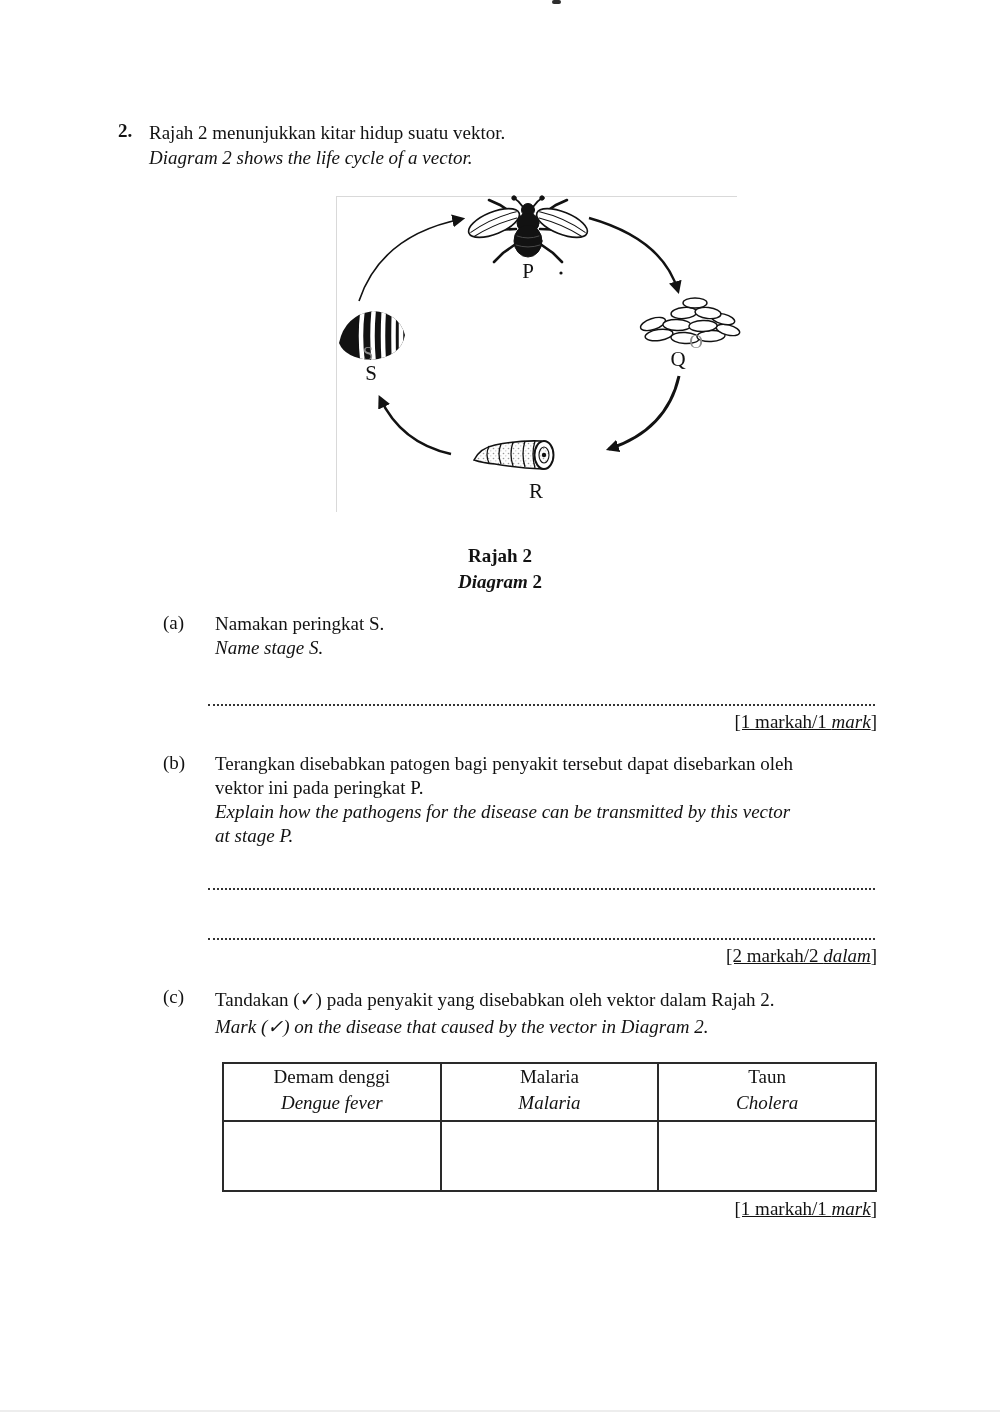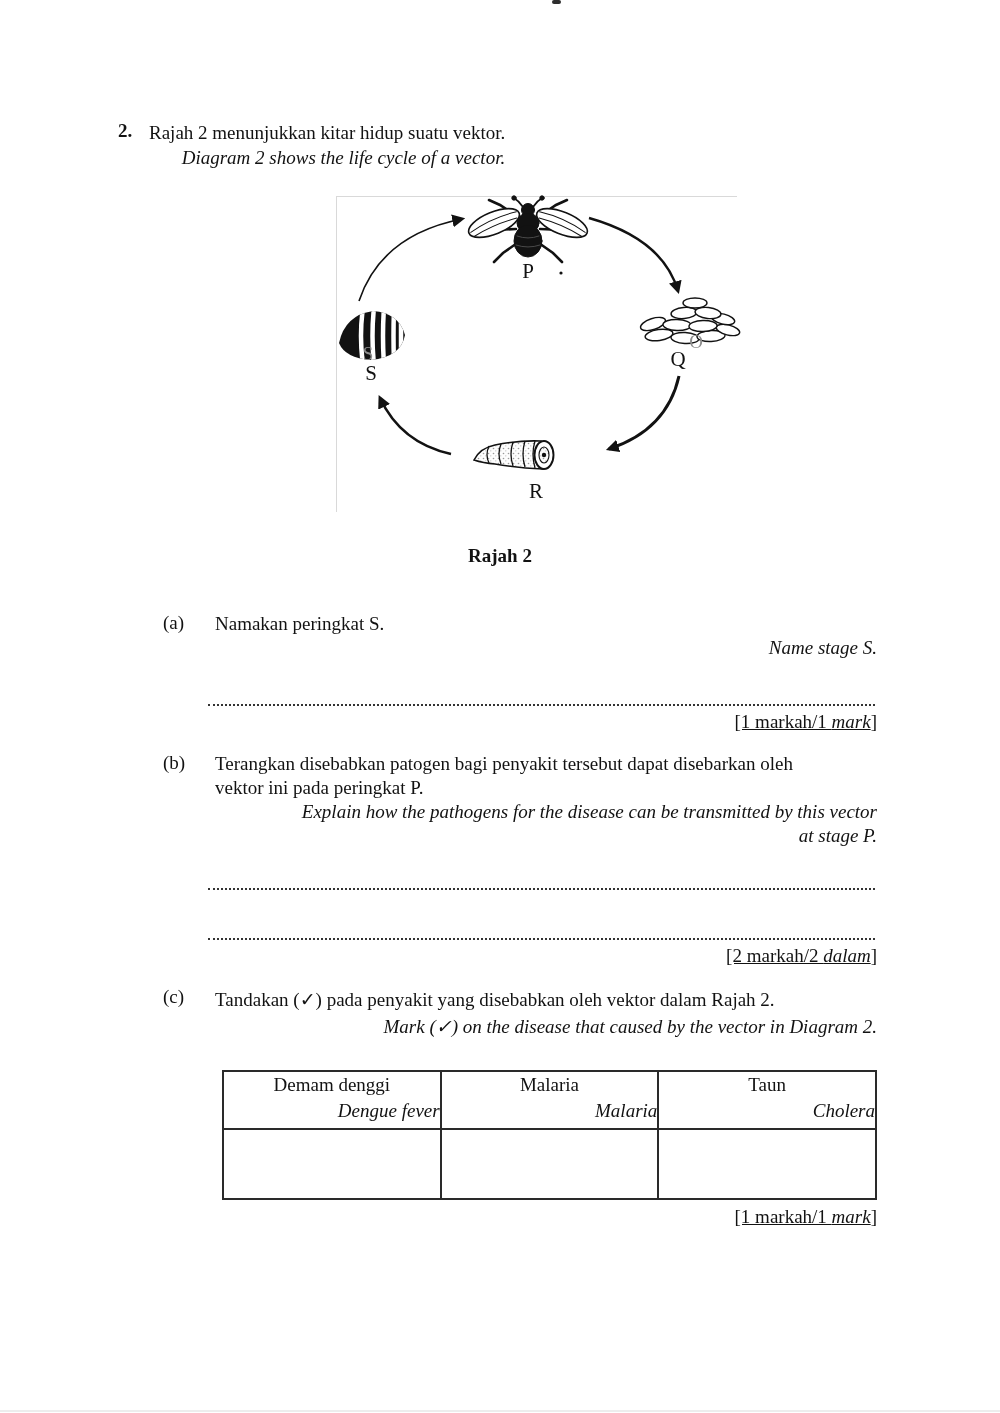--- a/index.html
+++ b/index.html
@@ -1,21 +1,21 @@
 <!DOCTYPE html>
 <html><head>
 <meta charset="utf-8">
 <style>
   html,body { margin:0; padding:0; background:#fff; }
   .page {
     position:relative; width:1000px; height:1413px; background:#ffffff;
     font-family:"Liberation Serif", serif; color:#121212; font-size:19px;
     overflow:hidden;
   }
-  .it { font-style:italic;text-align:right; }
+  .it { font-style:italic; }
   .bold { font-weight:bold; }
   .nowrap { white-space:nowrap; }
   .qhead { position:absolute; top:120px; left:118px; }
   .qnum { position:absolute; left:0; top:0; font-weight:bold; }
   .qhead-body { margin-left:31px; line-height:25px; }
   .diagram-box {
     position:absolute; left:336px; top:196px; width:400px; height:315px;
     border-top:1px solid #d9d9d9; border-left:1px solid #d9d9d9;
   }
   .diagram-box svg { overflow:visible; display:block; }
@@ -25,21 +25,21 @@
   .section { position:absolute; left:163px; width:714px; }
   .sec-label { position:absolute; left:0; top:0; }
   .sec-body { margin-left:52px; line-height:24px; }
   .sec-body > div { white-space:nowrap; }
   .ans-line {
     margin-left:45px; width:667px; height:2px;
     border-bottom:2px dotted #333;
   }
   .marks { text-align:right; line-height:24px;text-decoration:underline; }
   table.choice {
-    border-collapse:collapse; margin-left:59px; margin-top:30px;
+    border-collapse:collapse; margin-left:59px; margin-top:22px;
     width:655px; table-layout:fixed;
   }
   table.choice td { border:2px solid #2a2a2a; text-align:center; vertical-align:top; padding:0; }
   td.hdr { height:56px; line-height:26px; padding-top:3px; }
   td.blank { height:68px; }
   .speck { position:absolute; left:552px; top:0; width:9px; height:4px; background:#2e2e2e; border-radius:2px; }
   .scan-bottom { position:absolute; left:0; bottom:1px; width:100%; height:2px; background:#ededed; }
 </style>
 </head>
 <body>
@@ -140,20 +140,21 @@
       <text x="359" y="151" text-anchor="middle" class="ghost">O</text>
       <text x="341" y="169" text-anchor="middle">Q</text>
       <text x="199" y="301" text-anchor="middle">R</text>
       <text x="31" y="163" text-anchor="middle" class="ghost">S</text>
       <text x="34" y="183" text-anchor="middle">S</text>
     </svg>
   </div>
 
   <div class="caption">
     <div class="bold">Rajah 2</div>
+    <div class="bold"><i>Diagram</i> <span>2</span></div>
   </div>
 
   <div class="section" style="top:612px;">
     <span class="sec-label">(a)</span>
     <div class="sec-body">
       <div>Namakan peringkat S.</div>
       <div class="it">Name stage S.</div>
     </div>
     <div class="ans-line" style="margin-top:42px;"></div>
     <div class="marks" style="margin-top:4px;"><span>[1 markah/1 </span><i>mark</i><span>]</span></div>

